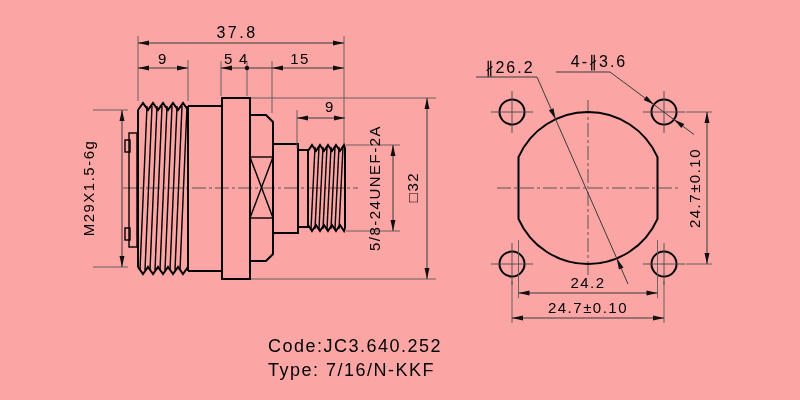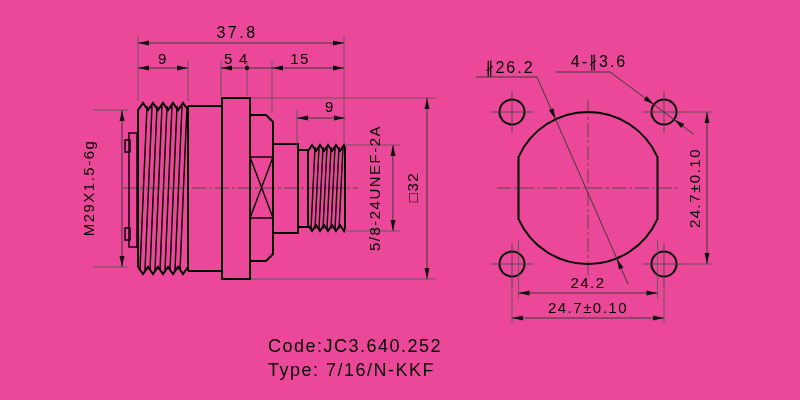--- a/index.html
+++ b/index.html
@@ -1,16 +1,16 @@
 <!DOCTYPE html>
 <html><head>
 <meta charset="utf-8">
 <style>
   html,body{margin:0;padding:0;background:#fff;}
-  .page{position:relative;width:800px;height:400px;background:#ec4899;overflow:hidden;
+  .page{position:relative;width:800px;height:400px;background:#fca5a5;overflow:hidden;
         font-family:"Liberation Sans", sans-serif;}
   svg{position:absolute;left:0;top:0;}
   .outline{stroke:#000;stroke-width:2;fill:none;stroke-linejoin:miter;}
   .outline-thin{stroke:#000;stroke-width:1.4;fill:none;}
   .dimline{stroke:#3a3a3a;stroke-width:1;fill:none;}
   .extline{stroke:#5a5a5a;stroke-width:0.9;fill:none;}
   .cline{stroke:#4a4a4a;stroke-width:0.9;fill:none;stroke-dasharray:14 3 3 3;}
   .crosshair{stroke:#4a4a4a;stroke-width:0.9;fill:none;}
   .arrow{fill:#101010;stroke:none;}
   .dimtext{font-size:15px;letter-spacing:1.5px;fill:#000;}

